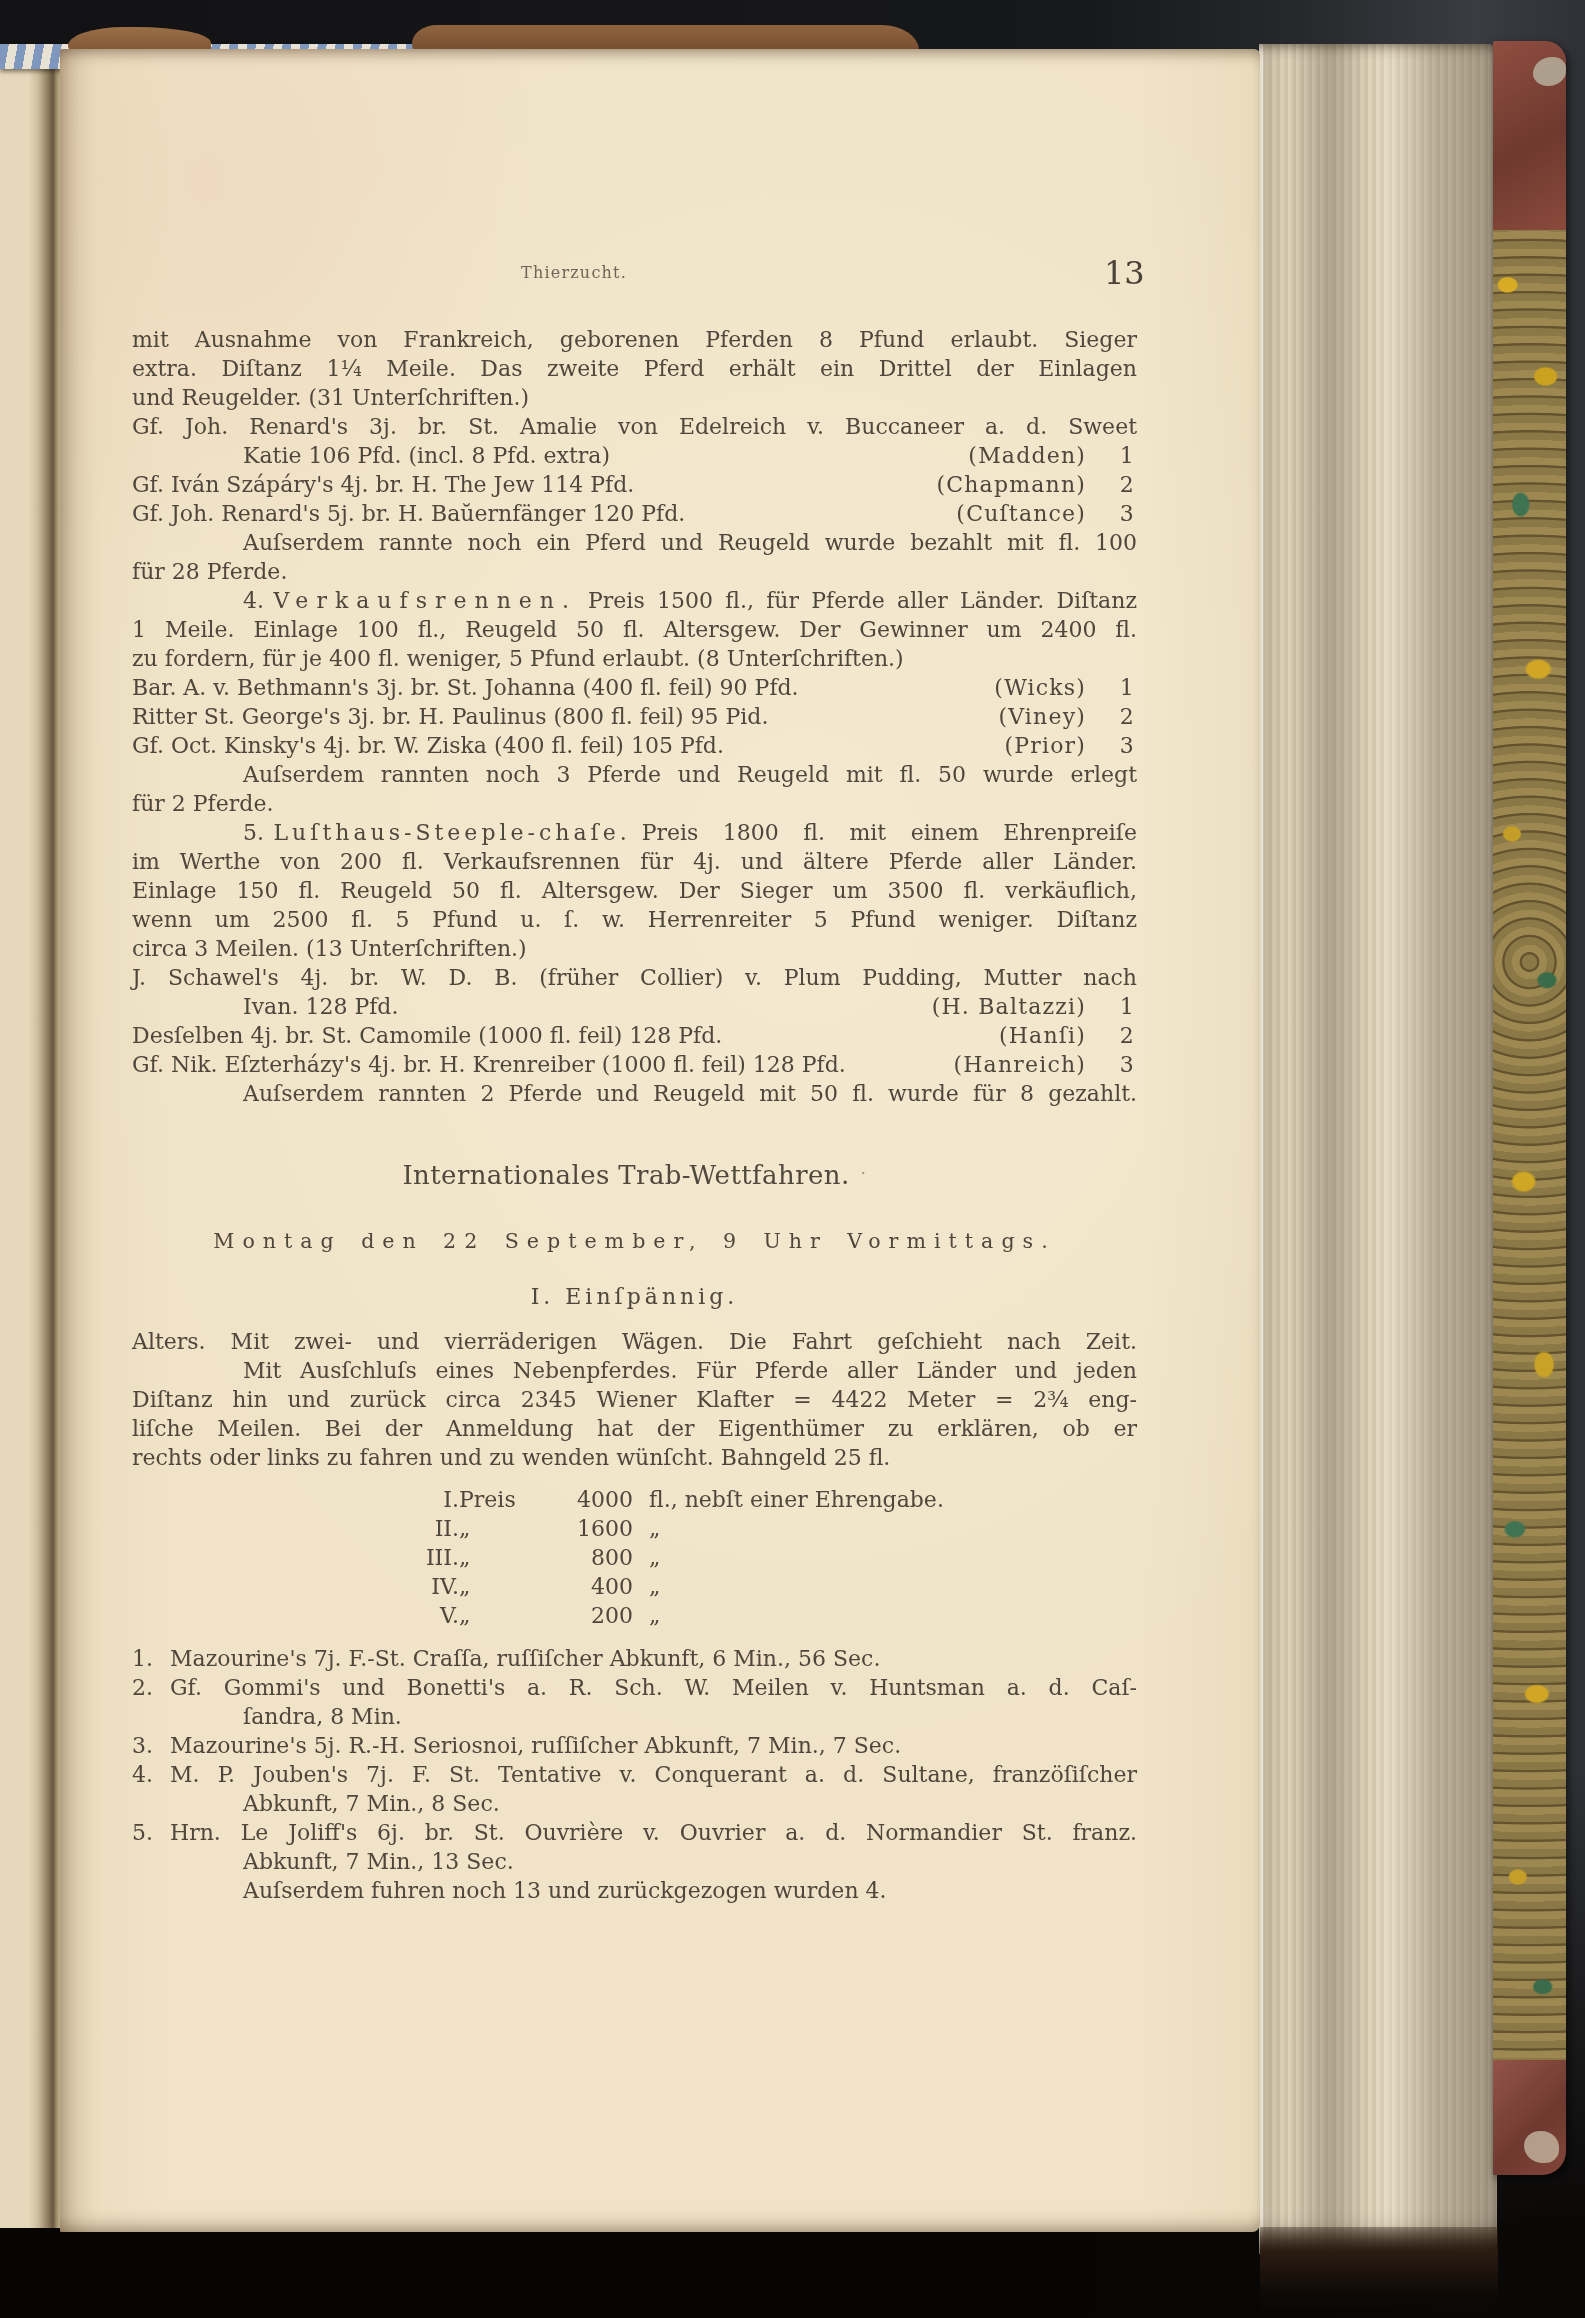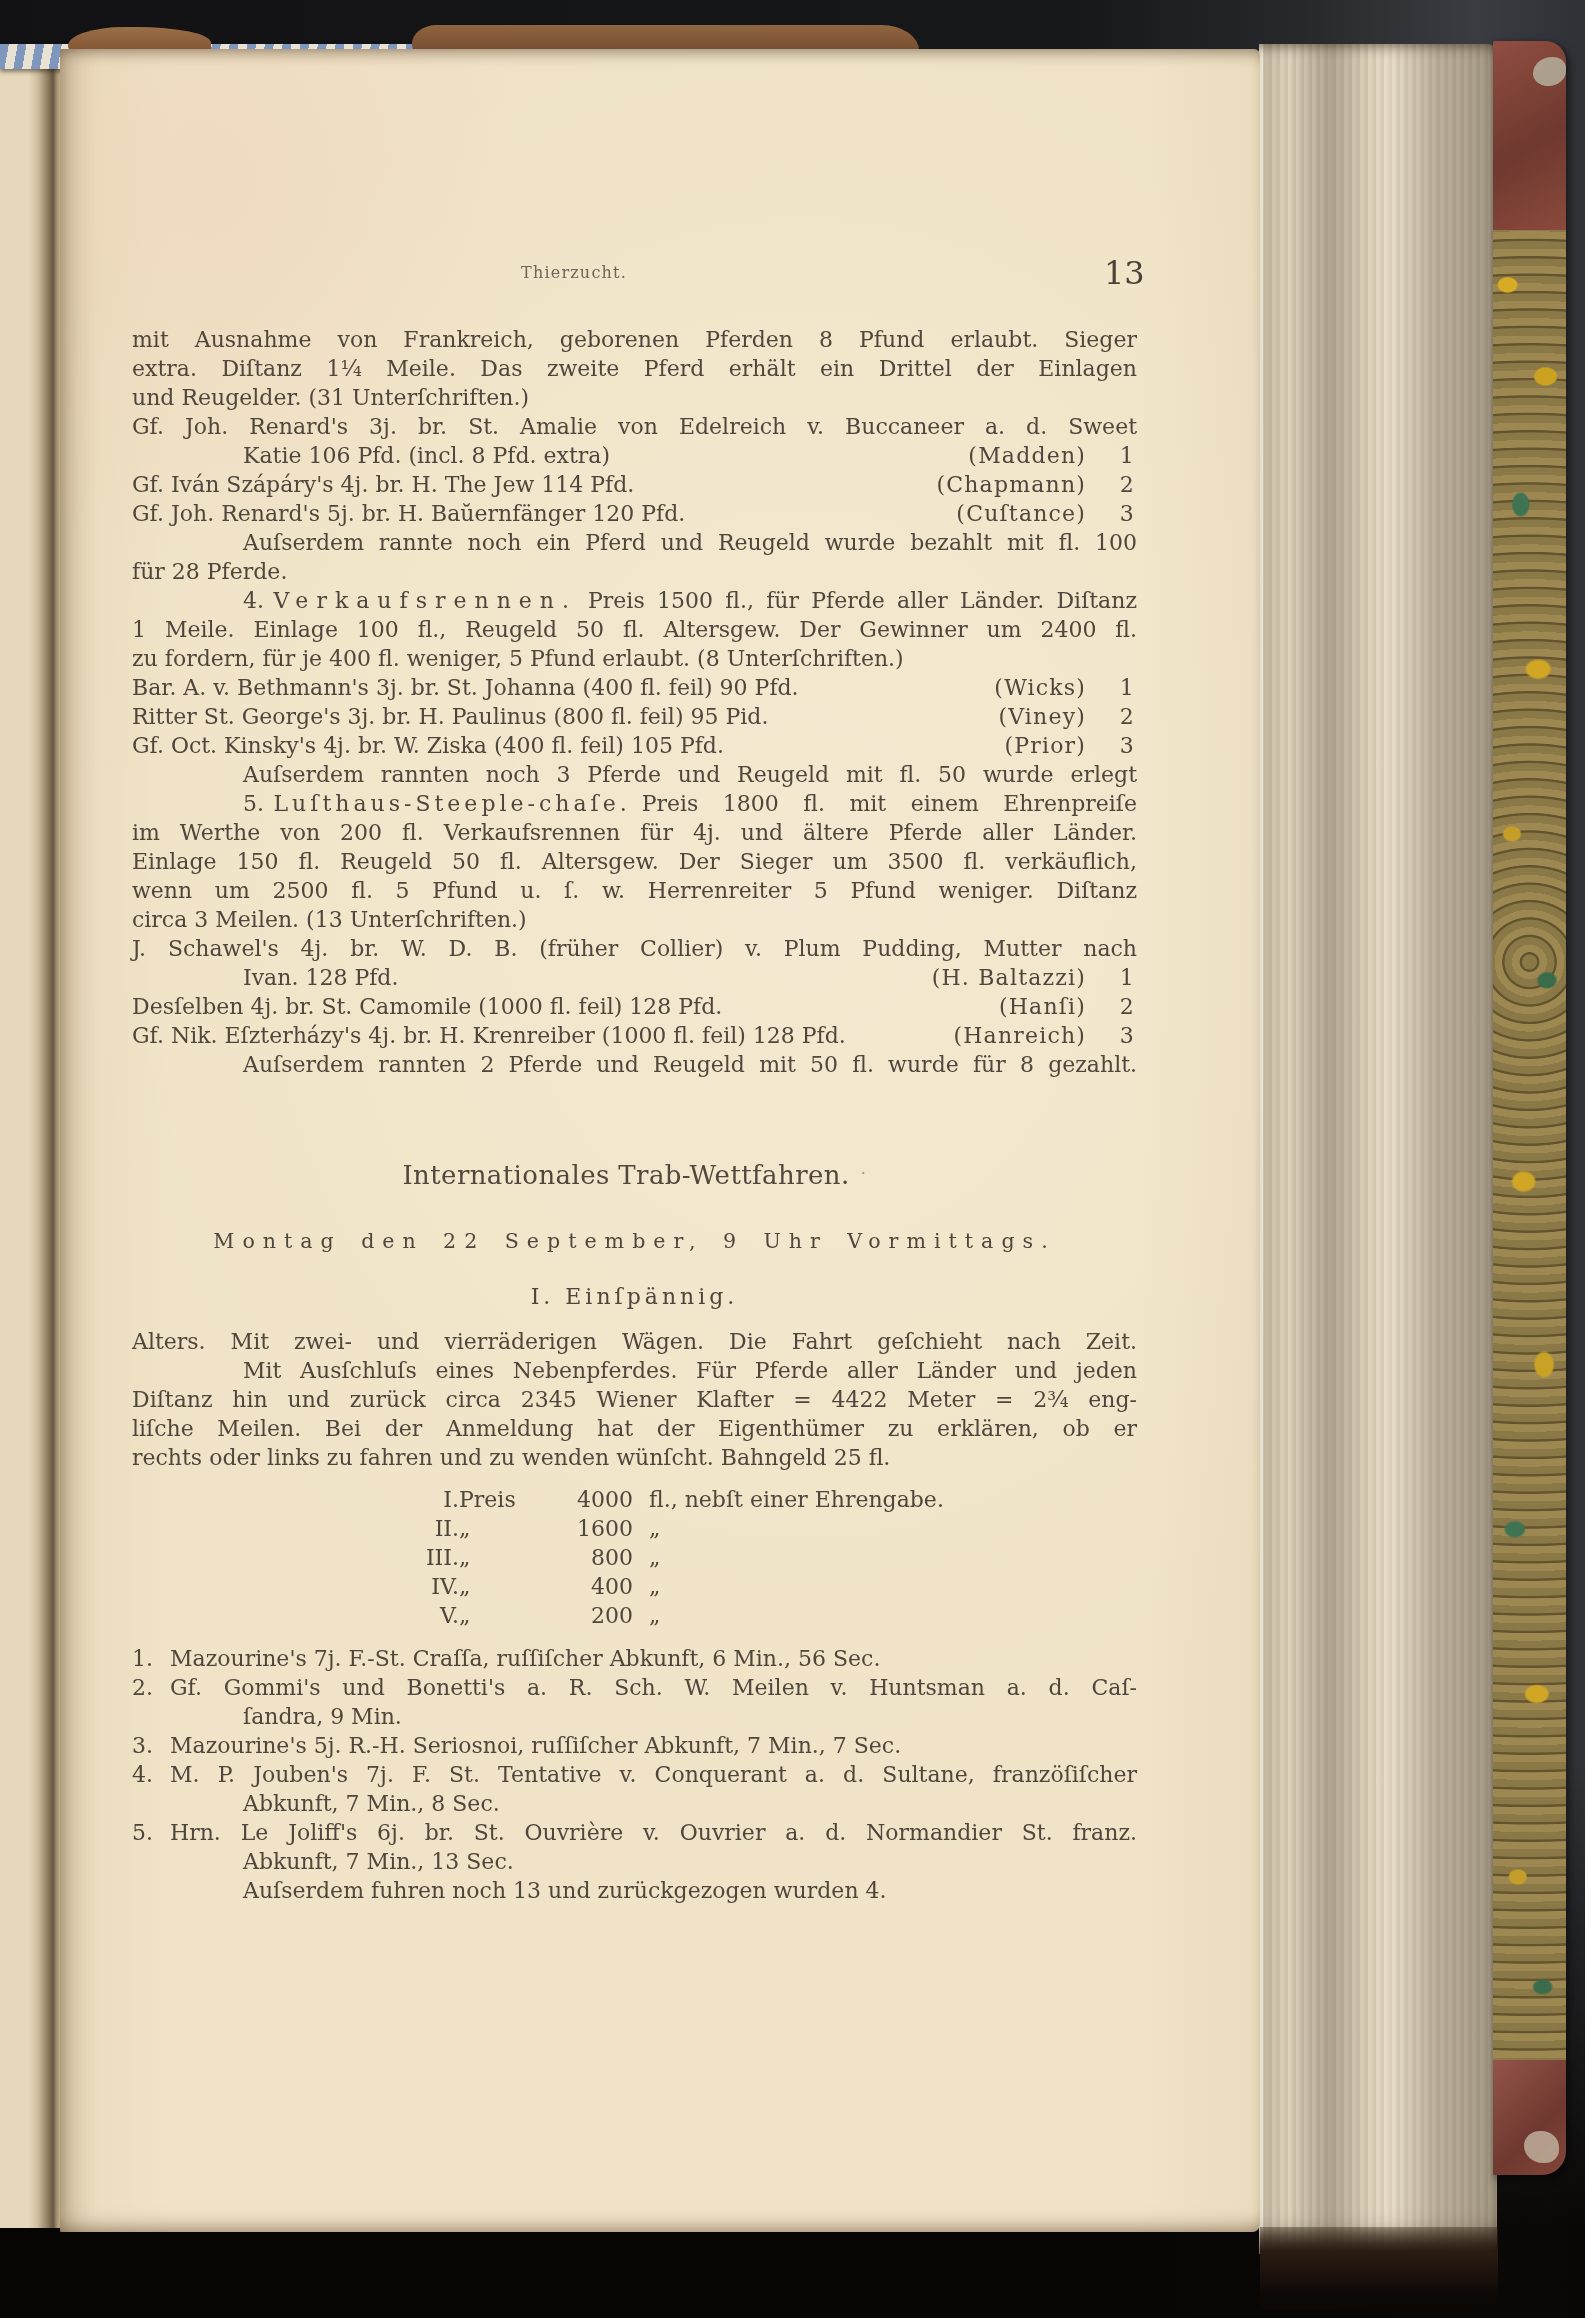--- a/index.html
+++ b/index.html
@@ -181,20 +181,21 @@
         </span>
     </div>
     <div class="l row">
       <span class="t">Gf. Oct. Kinsky's 4j. br. W. Ziska (400 fl. feil) 105 Pfd.</span>
       <span class="rg">
           <span class="jk">(Prior)</span>
           <span class="pl">3</span>
         </span>
     </div>
     <div class="l j ind">Auſserdem rannten noch 3 Pferde und Reugeld mit fl. 50 wurde erlegt</div>
+    <div class="l">für 2 Pferde.</div>
     <div class="l j ind">
       <span class="pre">5.</span><span class="sp sp5">Luſthaus-Steeple-chaſe.</span><span>Preis 1800 fl. mit einem Ehrenpreiſe</span>
     </div>
     <div class="l j">im Werthe von 200 fl. Verkaufsrennen für 4j. und ältere Pferde aller Länder.</div>
     <div class="l j">Einlage 150 fl. Reugeld 50 fl. Altersgew. Der Sieger um 3500 fl. verkäuflich,</div>
     <div class="l j">wenn um 2500 fl. 5 Pfund u. ſ. w. Herrenreiter 5 Pfund weniger. Diſtanz</div>
     <div class="l">circa 3 Meilen. (13 Unterſchriften.)</div>
     <div class="l j">J. Schawel's 4j. br. W. D. B. (früher Collier) v. Plum Pudding, Mutter nach</div>
     <div class="l row ind">
       <span class="t">Ivan. 128 Pfd.</span>
@@ -267,21 +268,21 @@
     </div>
   </div>
 
   <div class="textcol results ink">
     <div class="l">
       <span class="rnum">1.</span><span>Mazourine's 7j. F.-St. Craſſa, ruſſiſcher Abkunft, 6 Min., 56 Sec.</span>
     </div>
     <div class="l j">
       <span class="rnum">2.</span><span>Gf. Gommi's und Bonetti's a. R. Sch. W. Meilen v. Huntsman a. d. Caſ-</span>
     </div>
-    <div class="l rc">ſandra, 9 Min.</div>
+    <div class="l rc">ſandra, 8 Min.</div>
     <div class="l">
       <span class="rnum">3.</span><span>Mazourine's 5j. R.-H. Seriosnoi, ruſſiſcher Abkunft, 7 Min., 7 Sec.</span>
     </div>
     <div class="l j">
       <span class="rnum">4.</span><span>M. P. Jouben's 7j. F. St. Tentative v. Conquerant a. d. Sultane, franzöſiſcher</span>
     </div>
     <div class="l rc">Abkunft, 7 Min., 8 Sec.</div>
     <div class="l j">
       <span class="rnum">5.</span><span>Hrn. Le Joliff's 6j. br. St. Ouvrière v. Ouvrier a. d. Normandier St. franz.</span>
     </div>

